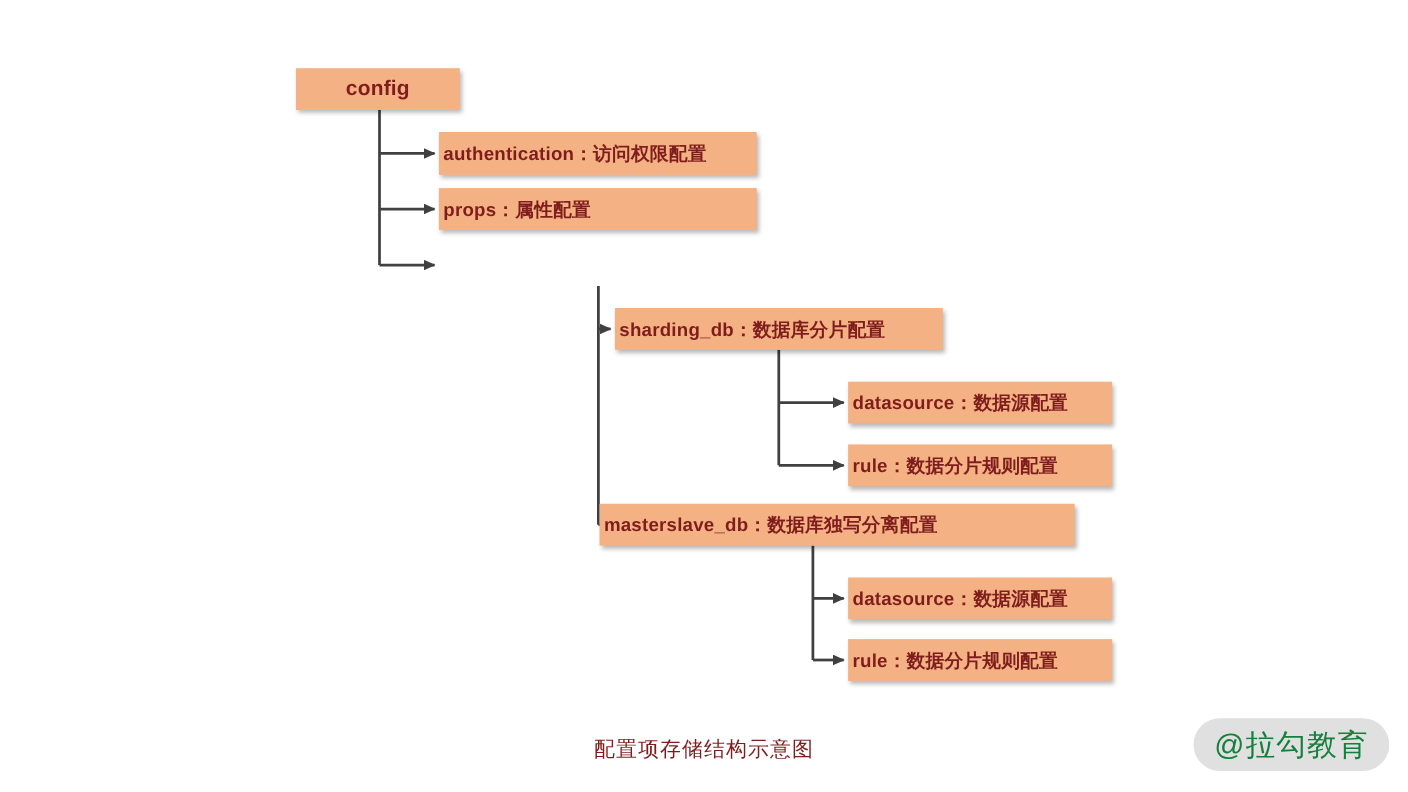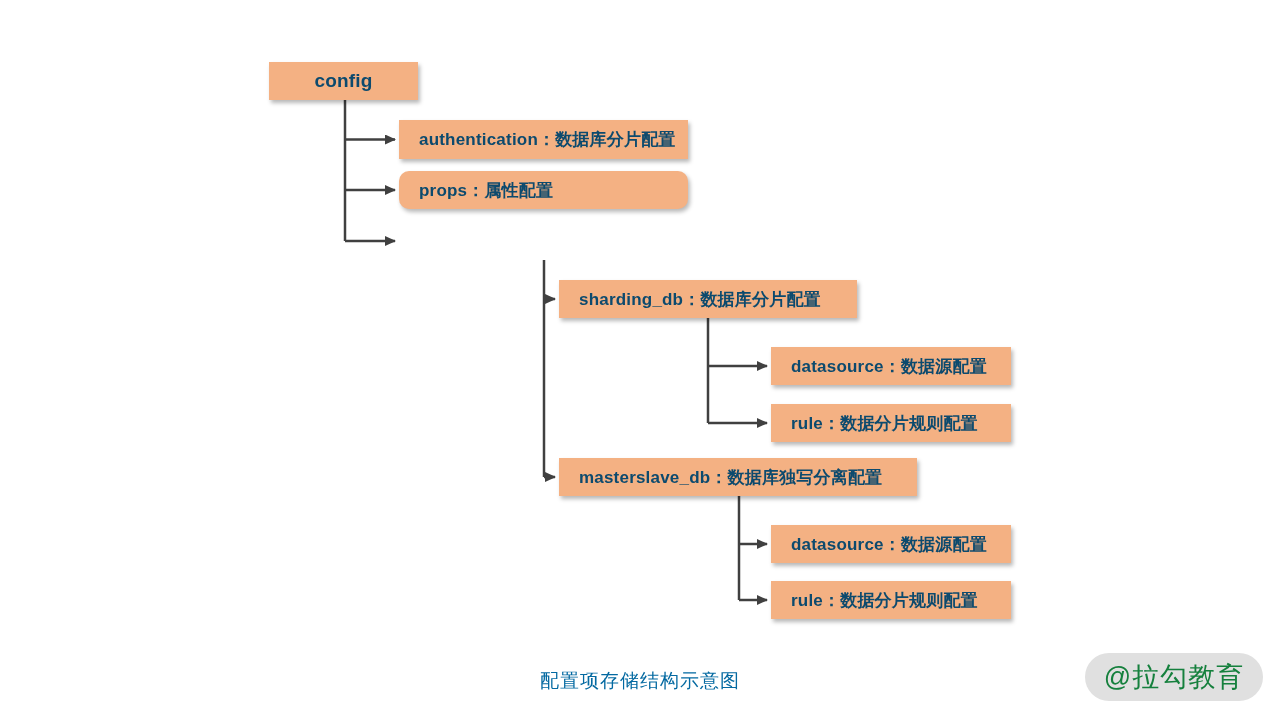--- a/index.html
+++ b/index.html
@@ -17,48 +17,48 @@
   }
   .connectors {
     position: absolute;
     left: 0;
     top: 0;
     pointer-events: none;
   }
   .node {
     position: absolute;
     background: #F4B183;
-    color: #0c4a6e;
+    color: #7f1d1d;
     display: flex;
     align-items: center;
     box-sizing: border-box;
-    padding: 0 20px;
+    padding: 0 4px;
     font-size: 17px;
     font-weight: bold;
     letter-spacing: 0.2px;
     box-shadow: 2px 3px 4px rgba(0,0,0,0.28);
     white-space: nowrap;
   }
   .n-config        { left: 269px; top: 62px;  width: 149px; height: 38px; justify-content: center; font-size: 19px; }
   .n-auth          { left: 399px; top: 120px; width: 289px; height: 39px; }
-  .n-props         { left: 399px; top: 171px; width: 289px; height: 38px; border-radius: 10px; }
+  .n-props         { left: 399px; top: 171px; width: 289px; height: 38px; }
   .n-schema        { left: 399px; top: 222px; width: 289px; height: 38px; }
   .n-sharding      { left: 559px; top: 280px; width: 298px; height: 38px; text-align: center; }
   .n-sh-datasource { left: 771px; top: 347px; width: 240px; height: 38px; }
   .n-sh-rule       { left: 771px; top: 404px; width: 240px; height: 38px; }
-  .n-masterslave   { left: 559px; top: 458px; width: 358px; height: 38px; }
+  .n-masterslave   { left: 545px; top: 458px; width: 432px; height: 38px; }
   .n-ms-datasource { left: 771px; top: 525px; width: 240px; height: 38px; }
   .n-ms-rule       { left: 771px; top: 581px; width: 240px; height: 38px; }
   .caption {
     position: absolute;
     left: 0;
     top: 668px;
     width: 1280px;
     text-align: center;
-    color: #0369a1;
+    color: #7f1d1d;
     font-size: 19px;
     letter-spacing: 1px;
   }
   .watermark {
     position: absolute;
     left: 1085px;
     top: 653px;
     width: 178px;
     height: 48px;
     background: #e0e0e0;
@@ -98,21 +98,21 @@
       <path d="M708,423 H767" marker-end="url(#arrow)"></path>
 
       <path d="M739,496 V600"></path>
       <path d="M739,544 H767" marker-end="url(#arrow)"></path>
       <path d="M739,600 H767" marker-end="url(#arrow)"></path>
     </g>
   </svg>
 
   <div class="node n-config">config</div>
 
-  <div class="node n-auth">authentication：数据库分片配置</div>
+  <div class="node n-auth">authentication：访问权限配置</div>
 
   <div class="node n-props">props：属性配置</div>
 
 
   <div class="node n-sharding">sharding_db：数据库分片配置</div>
 
   <div class="node n-sh-datasource">datasource：数据源配置</div>
 
   <div class="node n-sh-rule">rule：数据分片规则配置</div>
 

